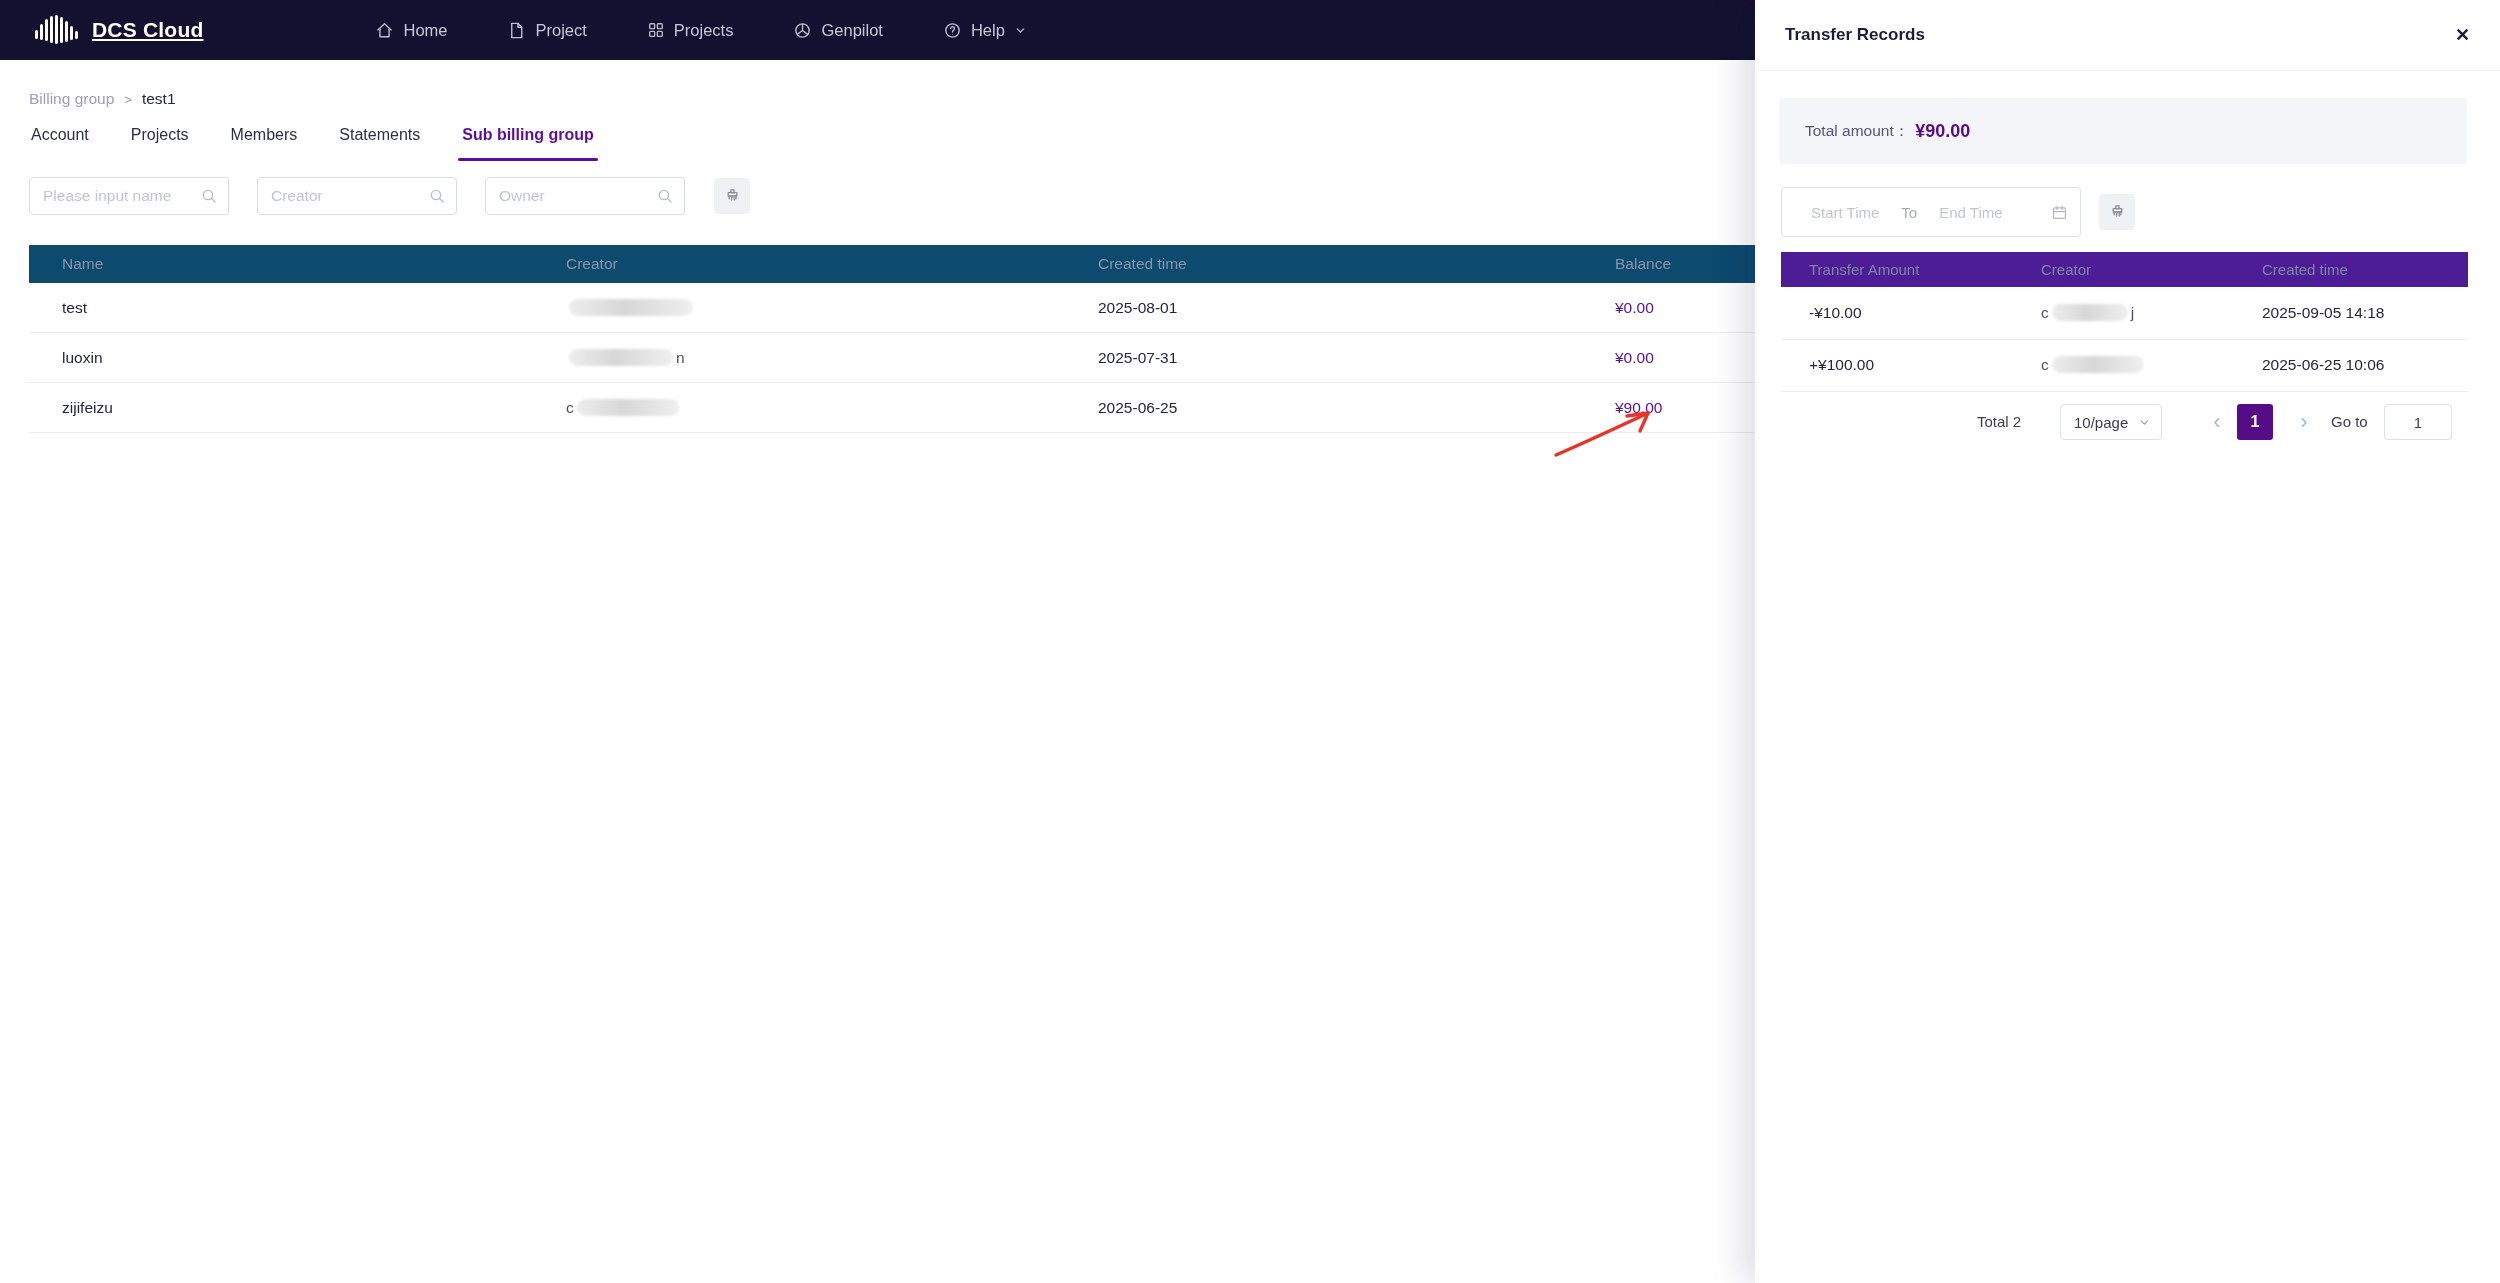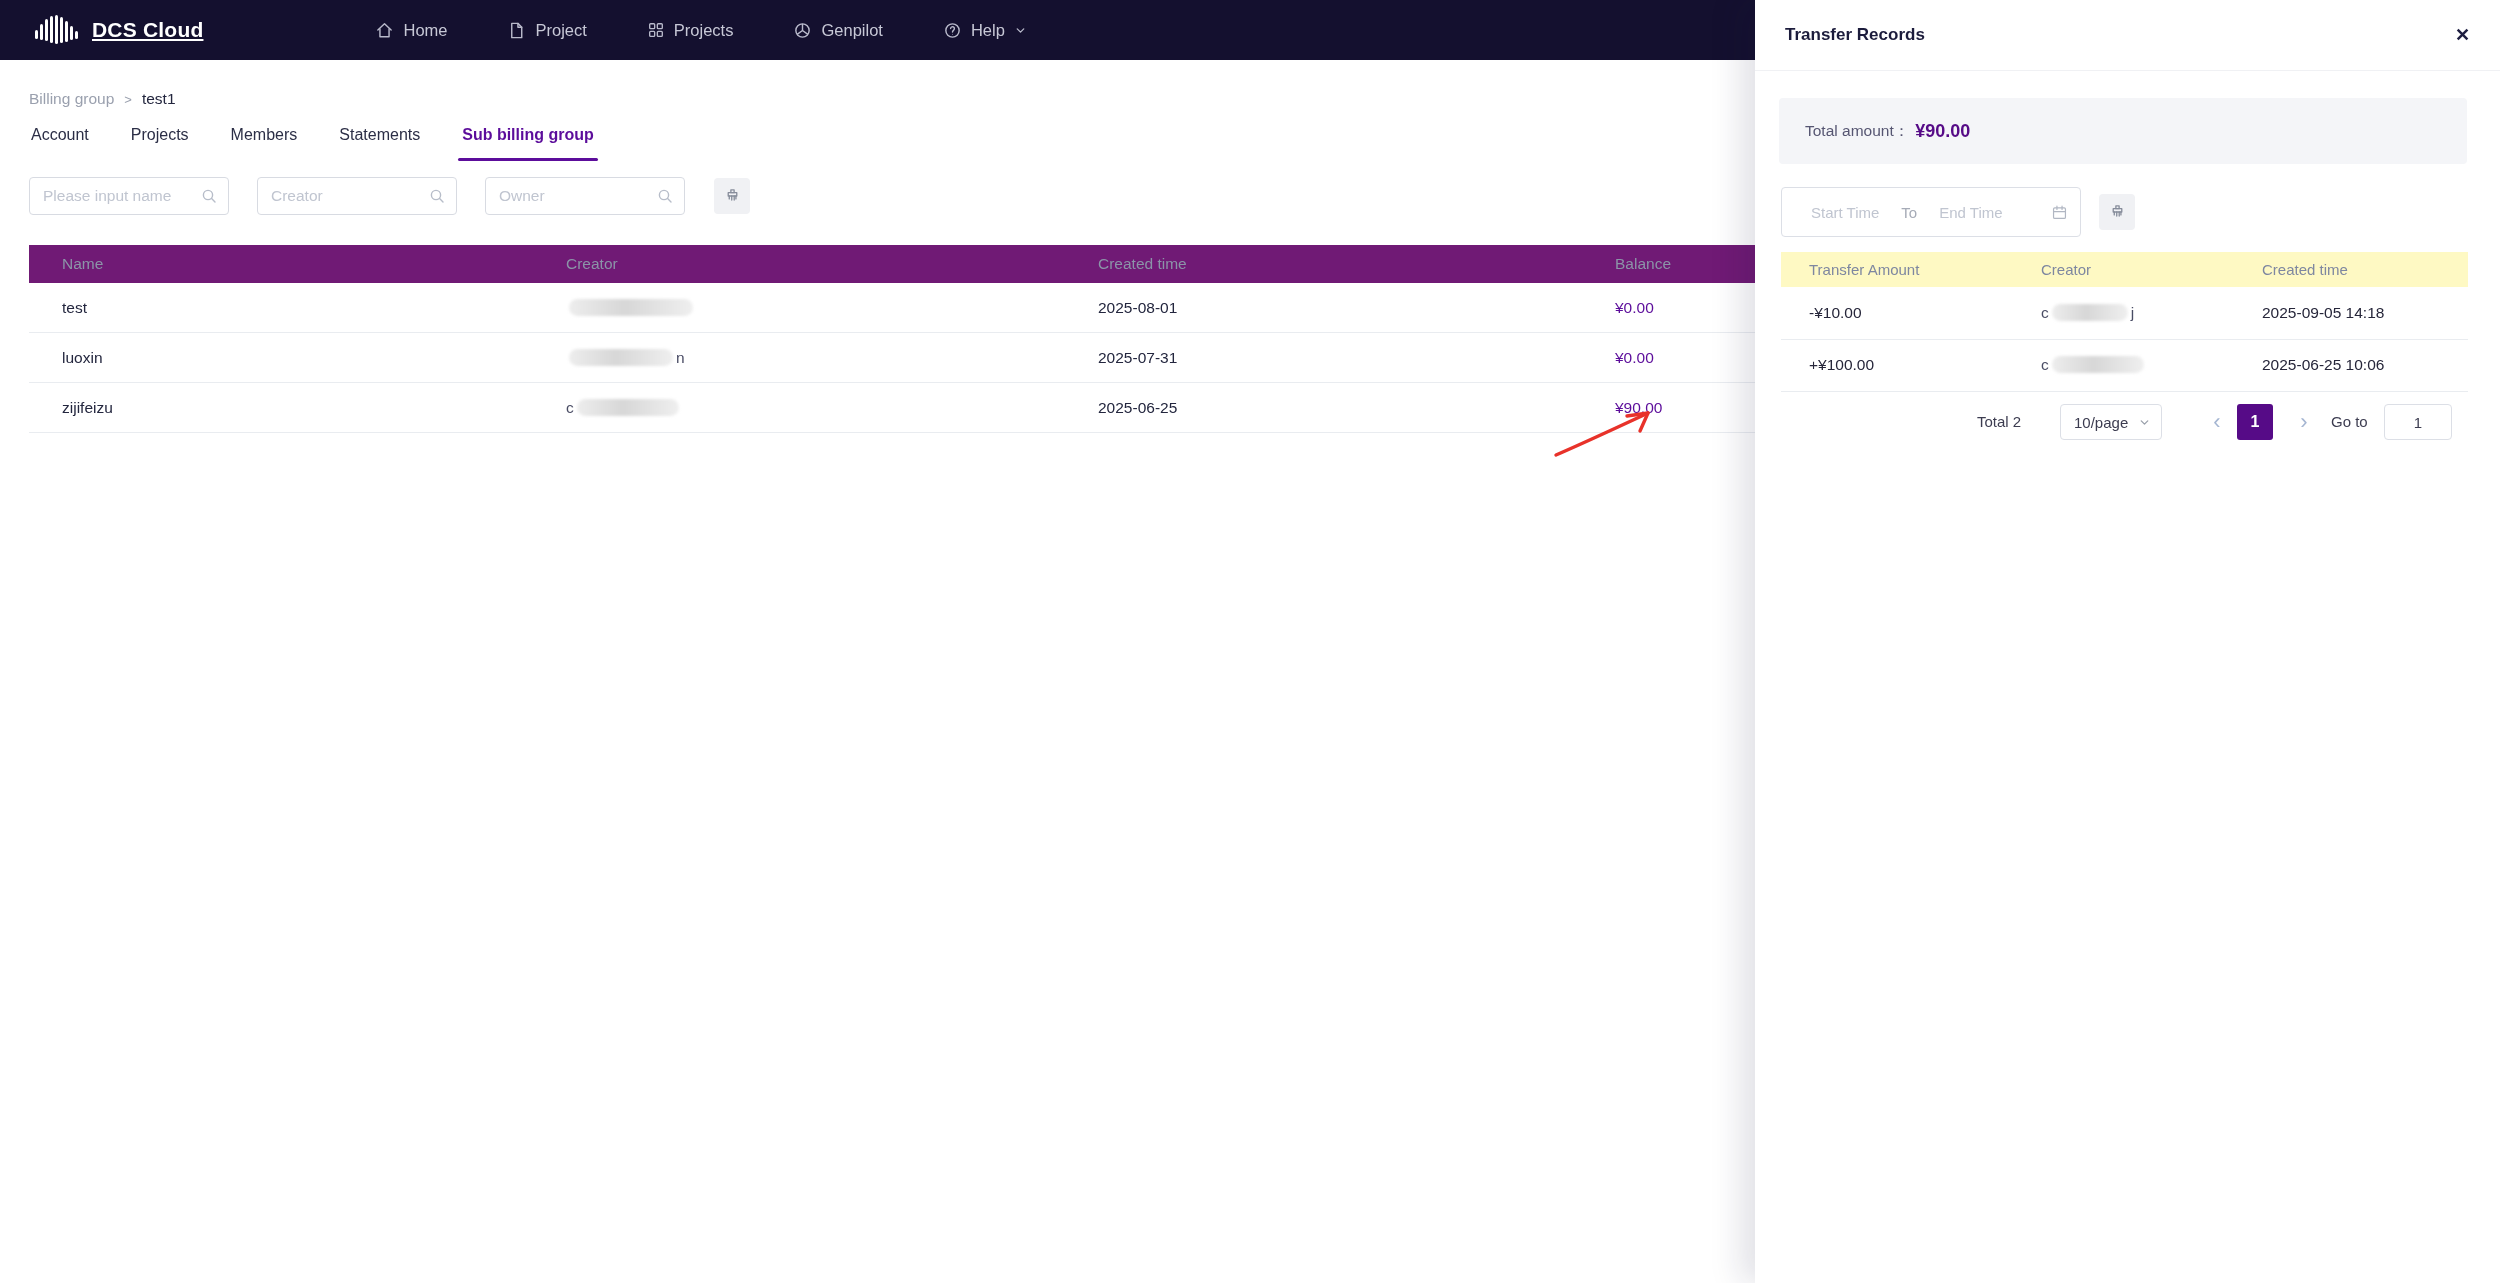--- a/index.html
+++ b/index.html
@@ -55,21 +55,21 @@
   .f-input input::placeholder { color:#c0c5d0; }
   .f-input .mag { position:absolute; right:11px; top:10px; color:#b7bdc9; }
   .tool-btn {
     width:36px; height:36px; background:#f0f1f4; border-radius:4px; border:none;
     display:flex; align-items:center; justify-content:center; cursor:pointer; color:#878d9b;
   }
 
   
   .main-table { position:absolute; top:245px; left:29px; width:2442px; z-index:1; }
   .mt-grid { display:grid; grid-template-columns:537px 532px 514px 1fr; align-items:center; }
-  .mt-head { height:38px; background:#701a75; color:#8b94a8; font-size:15.5px; }
+  .mt-head { height:38px; background:#0c4a6e; color:#8b94a8; font-size:15.5px; }
   .mt-row { height:50px; border-bottom:1px solid #e9ecf0; background:#fff; font-size:15.5px; color:#23263e; }
   .cell-name { padding-left:33px; }
   .cell-balance { padding-left:3px; color:#5c0d9b; cursor:pointer; }
   .blob {
     display:inline-block; height:17px; border-radius:9px;
     background:linear-gradient(90deg,#ededed,#d7d7d7 45%,#efefef);
     filter:blur(1.6px); vertical-align:-3px; margin:0 3px;
   }
   .frag { color:#2a2d4a; opacity:.85; }
 
@@ -99,21 +99,21 @@
   .date-range {
     width:300px; height:50px; border:1px solid #dcdfe6; border-radius:4px;
     display:flex; align-items:center; padding:0 12px 0 29px; gap:0; cursor:pointer; background:#fff;
   }
   .dr-text { font-size:15px; color:#c0c5d0; }
   .dr-to { font-size:15px; color:#a6abb7; margin:0 22px; }
   .dr-cal { margin-left:auto; color:#b1b7c3; }
 
   .drawer-table { position:absolute; left:26px; top:252px; width:687px; }
   .dt-grid { display:grid; grid-template-columns:260px 221px 1fr; align-items:center; }
-  .dt-head { height:35px; background:#fef9c3; color:#7e87a0; font-size:15px; }
+  .dt-head { height:35px; background:#4c1d95; color:#7e87a0; font-size:15px; }
   .dt-row { height:52.5px; border-bottom:1px solid #e9ecf0; font-size:15.5px; color:#26263a; }
   .dt-c1 { padding-left:28px; }
 
   .pagination { position:absolute; left:0; top:404px; width:745px; height:36px; }
   .pg-total { position:absolute; left:222px; top:0; line-height:36px; font-size:15px; color:#3c3c50; }
   .pg-select {
     position:absolute; left:305px; top:0; width:102px; height:36px;
     border:1px solid #dcdfe6; border-radius:4px; display:flex; align-items:center;
     padding:0 10px 0 13px; cursor:pointer; background:#fff;
   }

